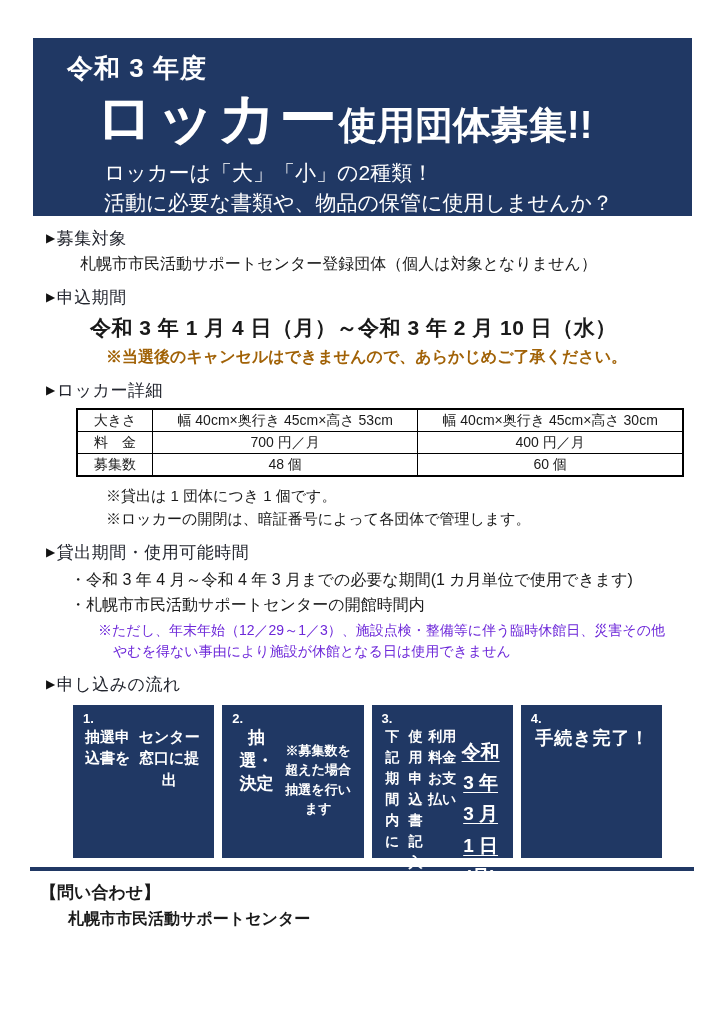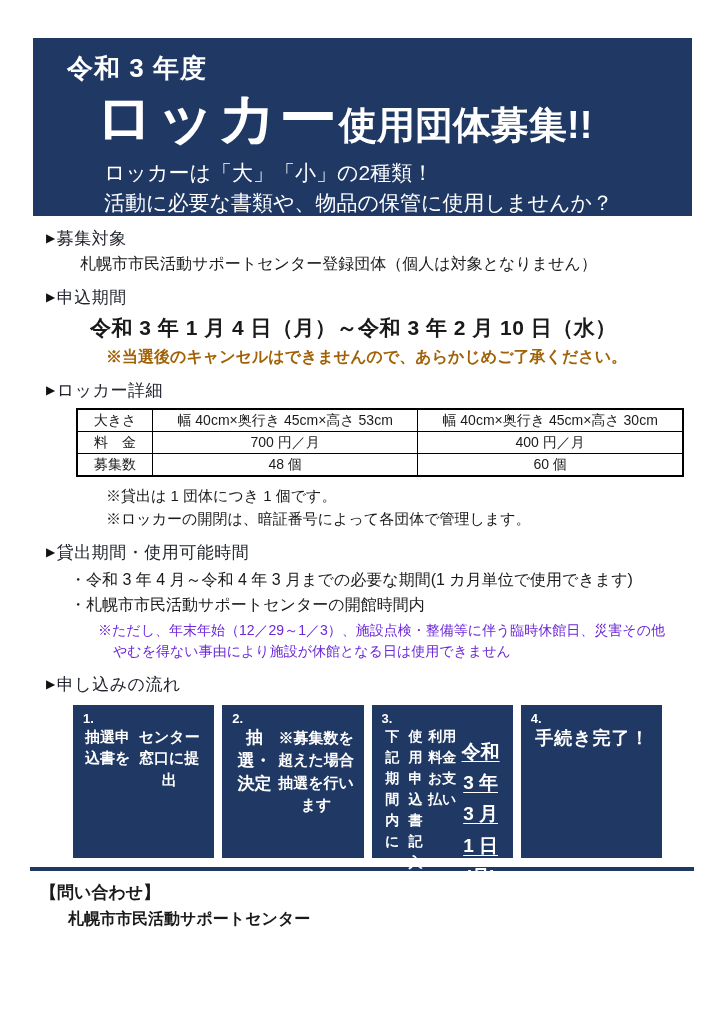--- a/index.html
+++ b/index.html
@@ -152,21 +152,21 @@
   .step-body {
     flex: 1;
     display: flex;
     flex-direction: row;
     justify-content: center;
     text-align: center;
     font-weight: bold;
   }
   .step-line { font-size: 15px; line-height: 1.45; }
   .step-title { font-size: 17px; }
-  .step-note { font-size: 15px; line-height: 1.5; margin-top: 1px; }
+  .step-note { font-size: 13px; line-height: 1.5; margin-top: 15px; }
   .step3 .step-line { font-size: 14px; line-height: 1.5; }
   .step-dates { font-size: 19px; line-height: 1.65; margin-top: 10px; }
   .step4-title { font-size: 18px; letter-spacing: 1px; }
 
   
   .divider {
     height: 4px;
     background: #203864;
     margin: 9px 31px 0 30px;
   }

